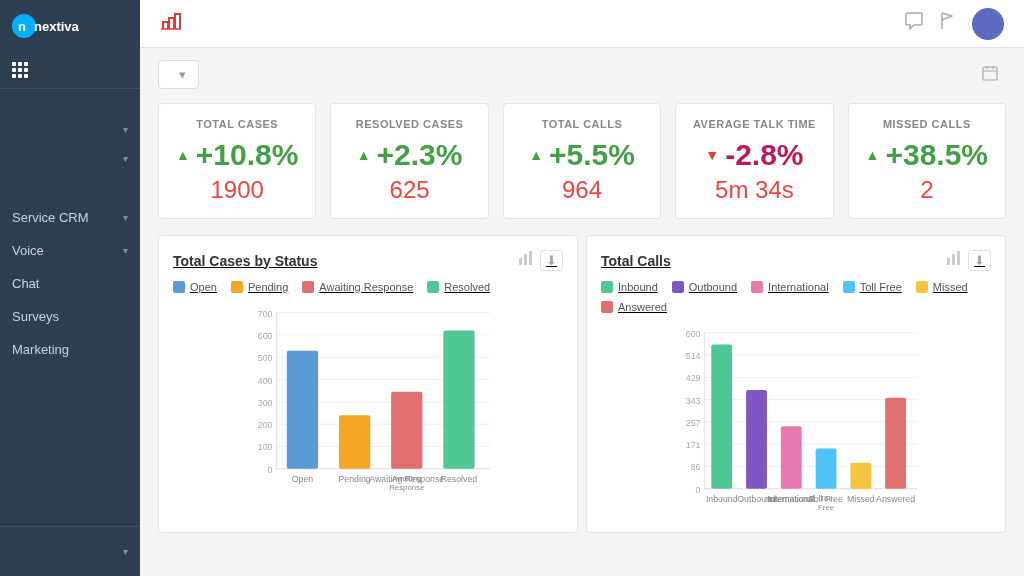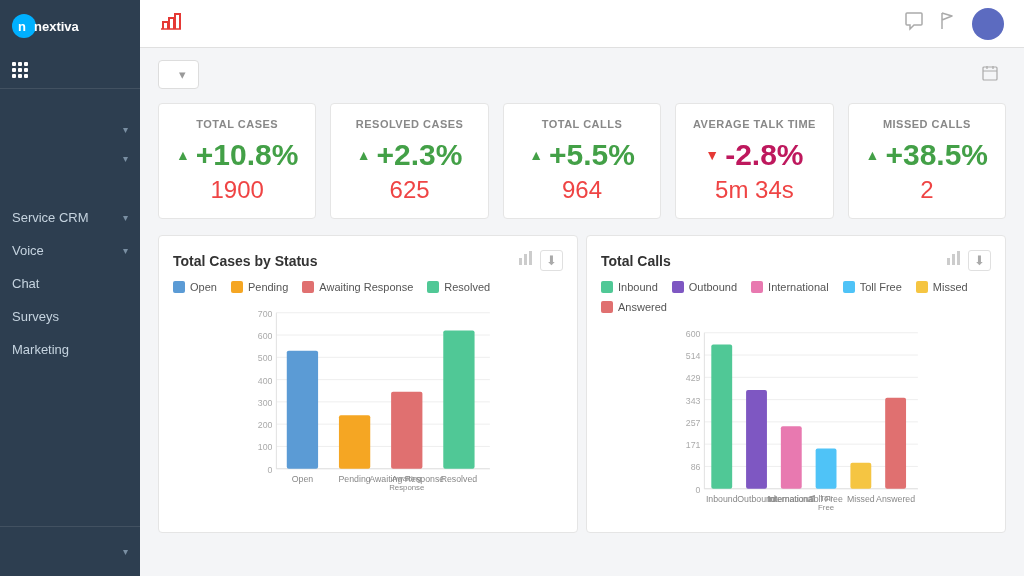--- a/index.html
+++ b/index.html
@@ -49,21 +49,21 @@
     .metric-label { font-size: 11px; color: #888; letter-spacing: 0.5px; text-transform: uppercase; font-weight: 600; margin-bottom: 8px; text-align: center; }
     .metric-main { display: flex; align-items: center; gap: 6px; }
     .metric-arrow-up { color: #43a047; font-size: 14px; }
     .metric-arrow-down { color: #e53935; font-size: 14px; }
     .metric-value { font-size: 30px; font-weight: 700; color: #333; }
     .metric-value.positive { color: #43a047; }
     .metric-value.negative { color: #be185d; }
     .metric-sub { font-size: 24px; color: #ef4444; font-weight: 300; margin-top: 4px; }
 
     
-    .charts-row { display: flex; gap: 8px; }
+    .charts-row { display: flex; gap: 8px; text-decoration: underline; }
     .chart-card { flex: 1; background: #fff; border: 1px solid #e5e5e5; border-radius: 4px; padding: 14px; }
     .chart-header { display: flex; align-items: center; justify-content: space-between; margin-bottom: 10px; }
     .chart-title { font-size: 14px; font-weight: 600; color: #333; }
     .chart-icon { color: #bbb; font-size: 16px; cursor: pointer; }
     .chart-legend { display: flex; flex-wrap: wrap; gap: 8px 14px; margin-bottom: 10px; }
     .legend-item { display: flex; align-items: center; gap: 5px; font-size: 11px; color: #555; }
     .legend-dot { width: 12px; height: 12px; border-radius: 2px; }
     .chart-area { position: relative; height: 200px; }
     .download-icon { color: #aaa; font-size: 16px; cursor: pointer; border: 1px solid #e0e0e0; border-radius: 3px; padding: 2px 5px; font-size: 13px; }
     .chart-actions { display: flex; gap: 6px; }

